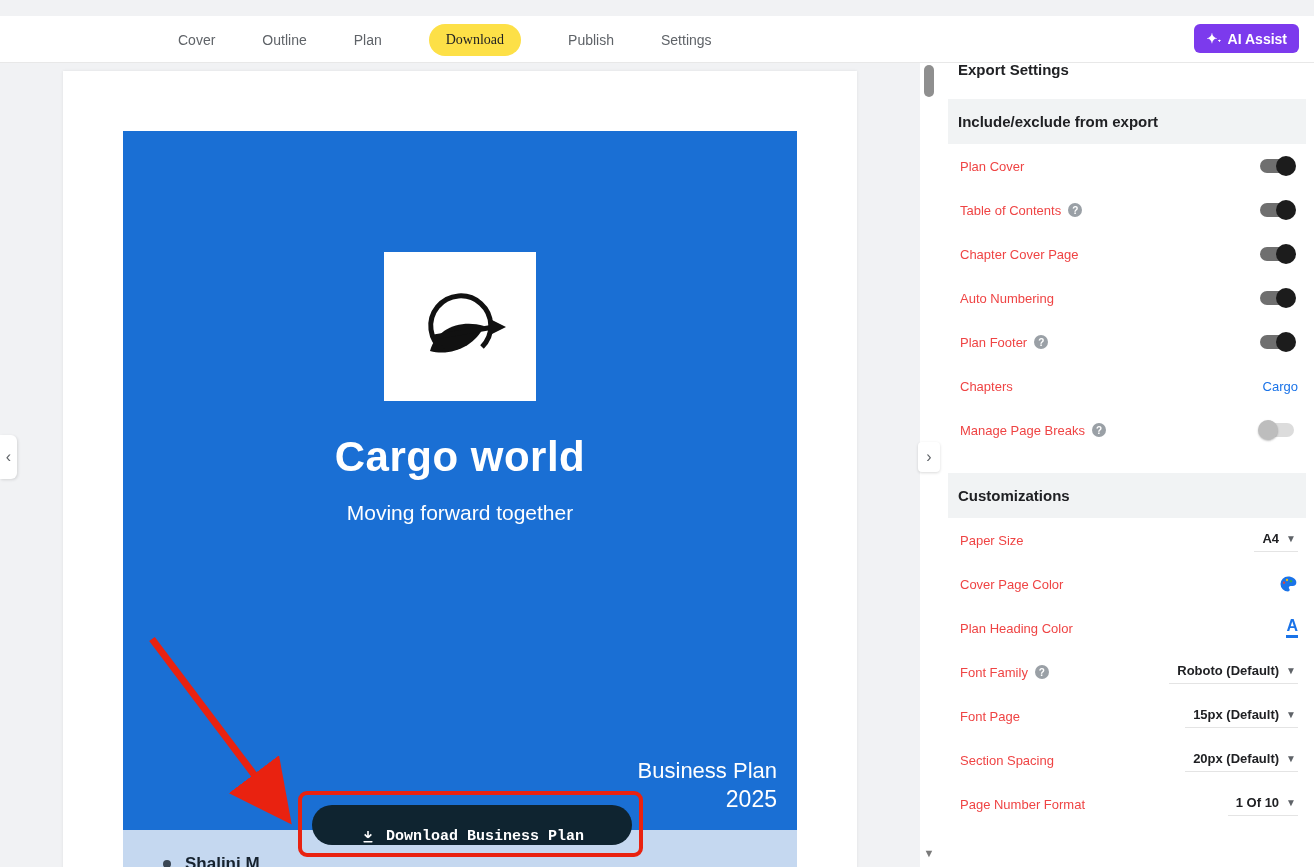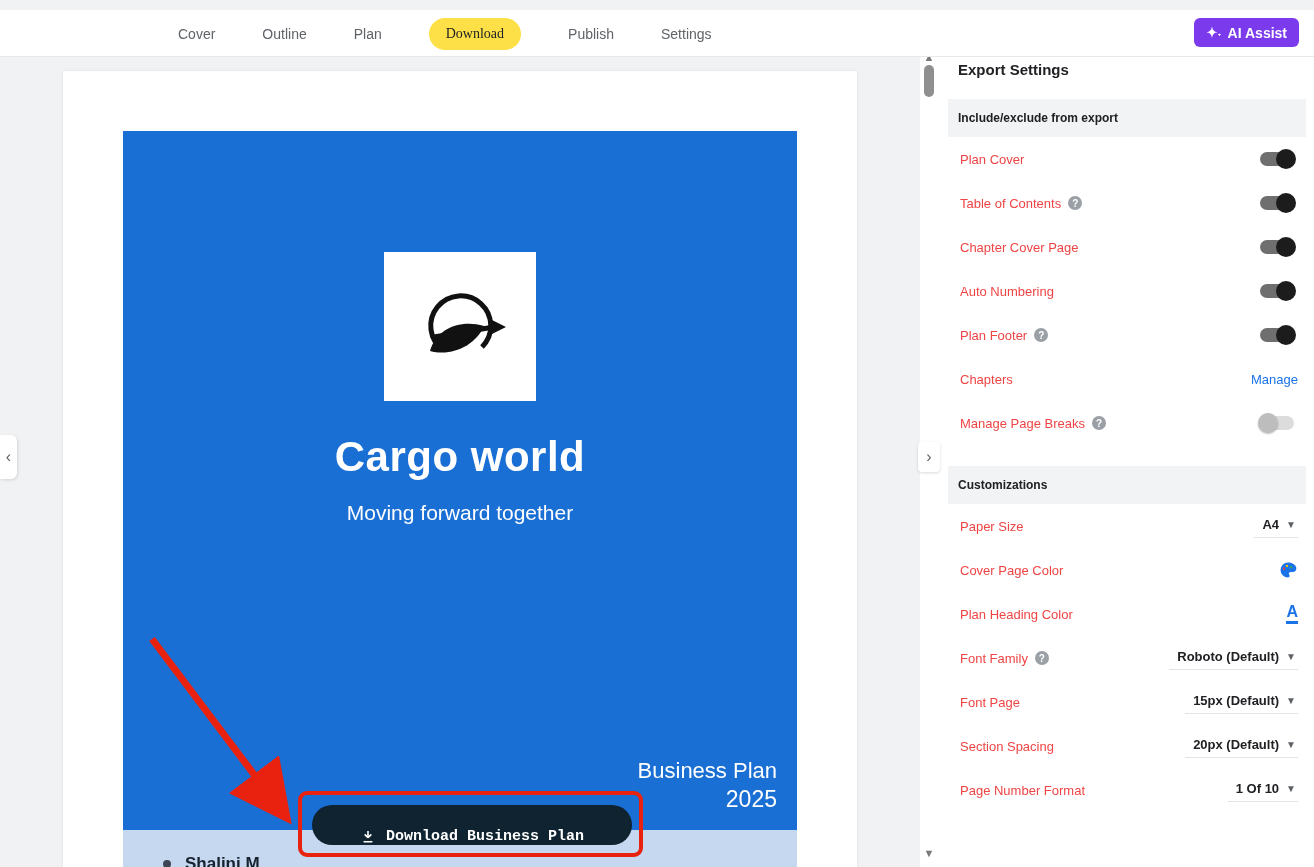--- a/index.html
+++ b/index.html
@@ -1,20 +1,20 @@
 <!DOCTYPE html>
 <html><head>
 <meta charset="utf-8">
 <style>
   * { margin:0; padding:0; box-sizing:border-box; }
   html,body { width:1314px; height:867px; overflow:hidden; }
   body { font-family:"Liberation Sans", sans-serif; background:#f1f2f4; position:relative; }
 
   
-  .topbar { position:absolute; left:0; top:10px; width:1314px; height:47px; background:#fff;
+  .topbar { position:absolute; left:0; top:16px; width:1314px; height:47px; background:#fff;
             border-bottom:1px solid #e8e8e8; z-index:60; }
   .tabs { position:absolute; left:178px; top:0; height:47px; display:flex; align-items:center; gap:47px; }
   .tab { font-size:14px; color:#5f6368; cursor:pointer; white-space:nowrap; }
   .tab.pill { background:#fde047; color:#202124; font-weight:500; padding:8px 17px; border-radius:17px;font-family:Liberation Serif, serif; }
   .ai-btn { position:absolute; right:15px; top:8px; height:29px; background:#7c3aed; color:#fff;
             border:none; border-radius:6px; font-size:14px; font-weight:700; padding:0 12px;
             display:flex; align-items:center; gap:6px; cursor:pointer; font-family:inherit; }
   .sparkle { font-size:13px; line-height:1; }
 
   
@@ -61,22 +61,22 @@
   .scroll-thumb { position:absolute; left:4px; top:18px; width:10px; height:32px; background:#8f8f8f;
                   border-radius:5px; cursor:pointer; }
   .panel-handle { position:absolute; left:918px; top:395px; width:22px; height:30px; background:#fff;
                   border-radius:4px; box-shadow:0 1px 3px rgba(0,0,0,.15); display:flex;
                   align-items:center; justify-content:center; color:#5f6368; font-size:16px;
                   cursor:pointer; z-index:20; }
 
   
   .panel { position:absolute; left:938px; top:0; width:376px; height:820px; background:#fff; }
   .panel-title { font-size:15px; font-weight:700; color:#202124; margin:14px 0 8px 20px; }
-  .section-bar { margin:21px 8px 0 10px; height:38px; background:#f1f3f4; display:flex;
-                 align-items:center; padding-left:10px; font-size:12px; font-weight:700; color:#202124; }
+  .section-bar { margin:21px 8px 0 10px; height:45px; background:#f1f3f4; display:flex;
+                 align-items:center; padding-left:10px; font-size:15px; font-weight:700; color:#202124; }
   .prow { height:44px; display:flex; align-items:center; justify-content:space-between;
           padding:0 16px 0 22px; }
   .lwrap { display:flex; align-items:center; }
   .plabel { font-size:13px; color:#ef4444; }
   .help { width:14px; height:14px; border-radius:50%; background:#9aa0a6; color:#fff; font-size:10px;
           display:inline-flex; align-items:center; justify-content:center; margin-left:7px;
           font-weight:700; cursor:pointer; }
   .toggle { position:relative; width:34px; height:14px; border-radius:7px; display:inline-block;
             cursor:pointer; margin-right:4px; }
   .toggle .knob { position:absolute; top:-3px; width:20px; height:20px; border-radius:50%; }
@@ -216,21 +216,21 @@
       </span>
       <span class="toggle on">
           <span class="knob"></span>
         </span>
     </div>
 
     <div class="prow">
       <span class="lwrap">
           <span class="plabel">Chapters</span>
         </span>
-      <a class="manage-link">Manage</a>
+      <a class="manage-link">Cargo</a>
     </div>
 
     <div class="prow">
       <span class="lwrap">
         <span class="plabel">Manage Page Breaks</span>
         <span class="help">?</span>
       </span>
       <span class="toggle off">
           <span class="knob"></span>
         </span>

